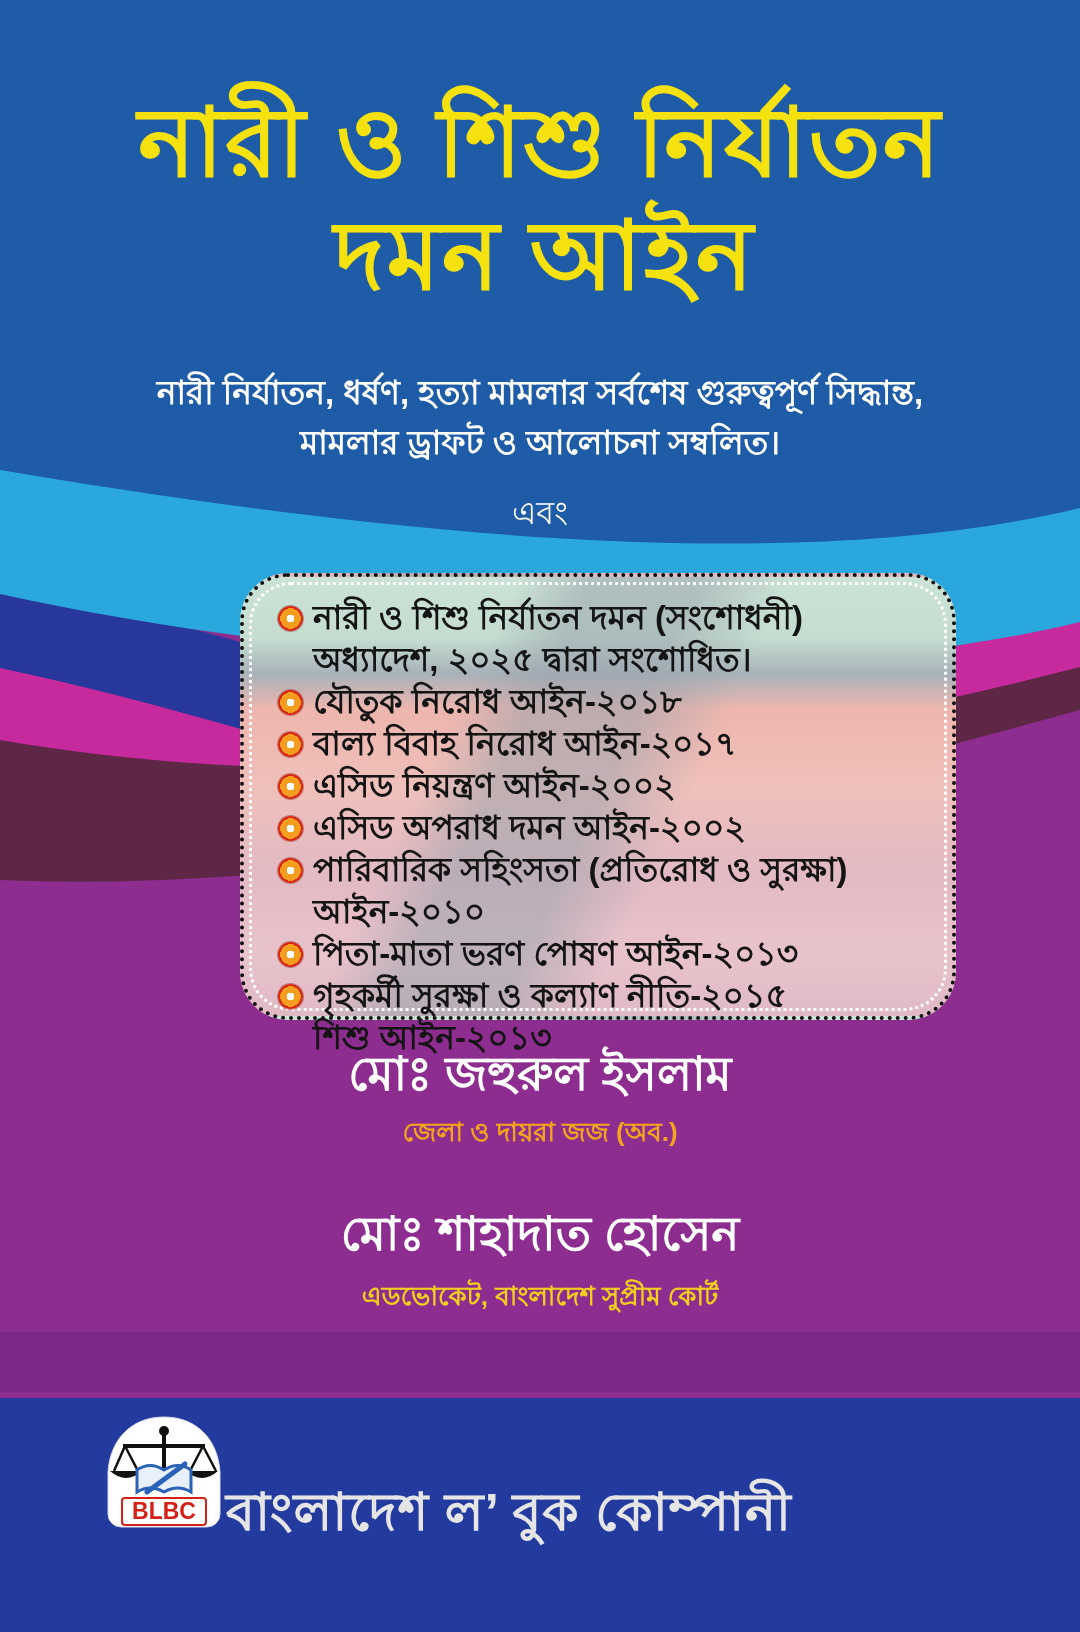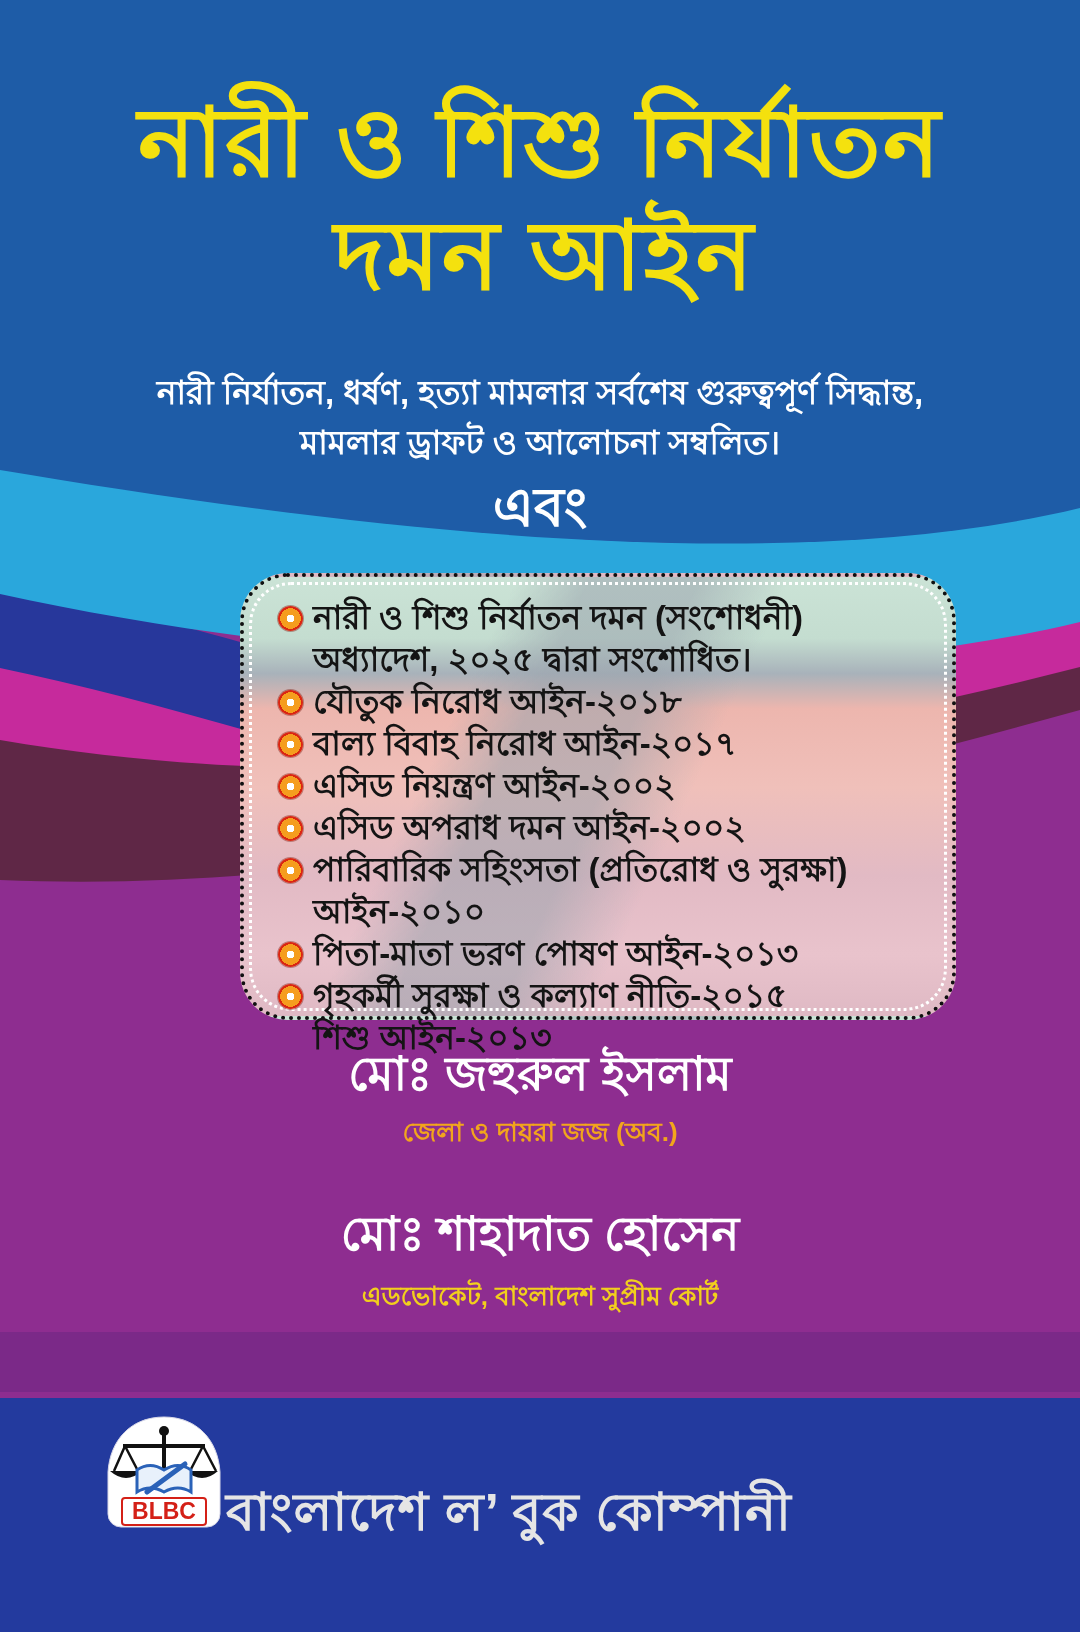--- a/index.html
+++ b/index.html
@@ -11,21 +11,21 @@
   .layer{position:absolute;left:0;width:100%;z-index:1;text-align:center;}
 
   
   #title-block{top:86px;color:#f4e10e;font-weight:700;line-height:1.18;text-align:center;}
   #title-line1{font-size:96px;letter-spacing:2px;}
   #title-line2{font-size:96px;letter-spacing:2px;margin-left:9px;}
 
   
   #subtitle-block{top:368px;color:#ffffff;font-weight:700;line-height:1.5;}
   .subtitle-line{font-size:33px;}
-  #connector{top:466px;color:#ffffff;font-weight:700;font-size:54px;}
+  #connector{top:488px;color:#ffffff;font-weight:400;font-size:32px;}
 
   
   #law-box{
     position:absolute;left:240px;top:573px;width:716px;height:447px;z-index:2;
     border:4px dotted #101010;border-radius:48px;
     box-sizing:border-box;
     background:
       linear-gradient(115deg, rgba(154,163,173,0) 30%, rgba(154,163,173,.55) 38%, rgba(154,163,173,.55) 50%, rgba(154,163,173,0) 60%),
       linear-gradient(to bottom,#cbe3d6 0%,#c4ddd0 14%,#a8b2ba 22%,#edb6ae 30%,#f0c0ba 48%,#e2bac4 68%,#e9c3cc 86%,#dfb9c4 100%);
   }

